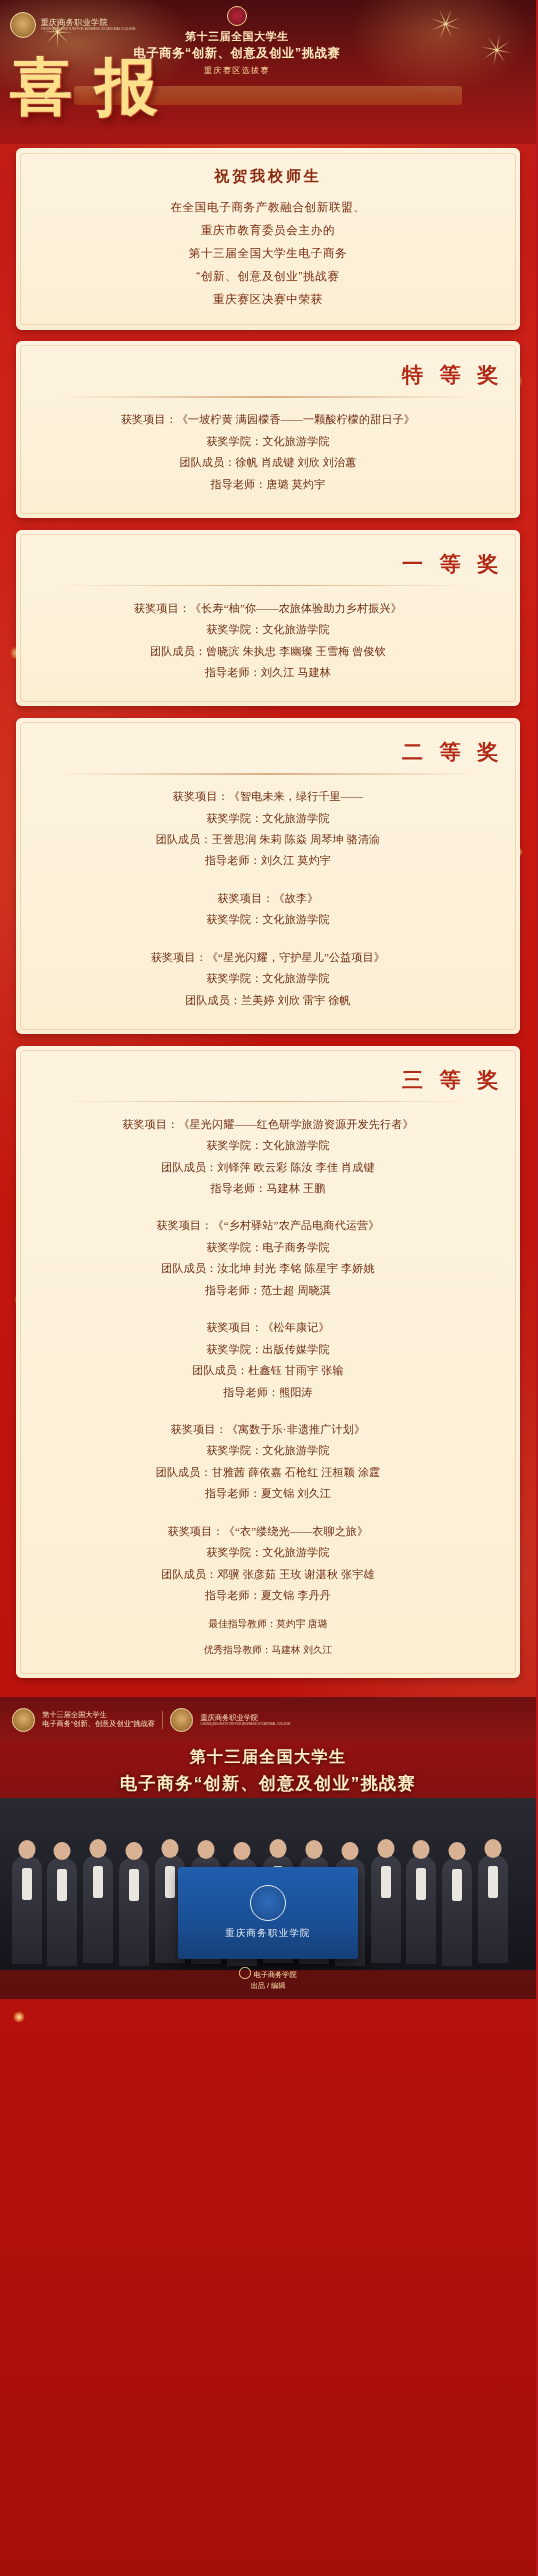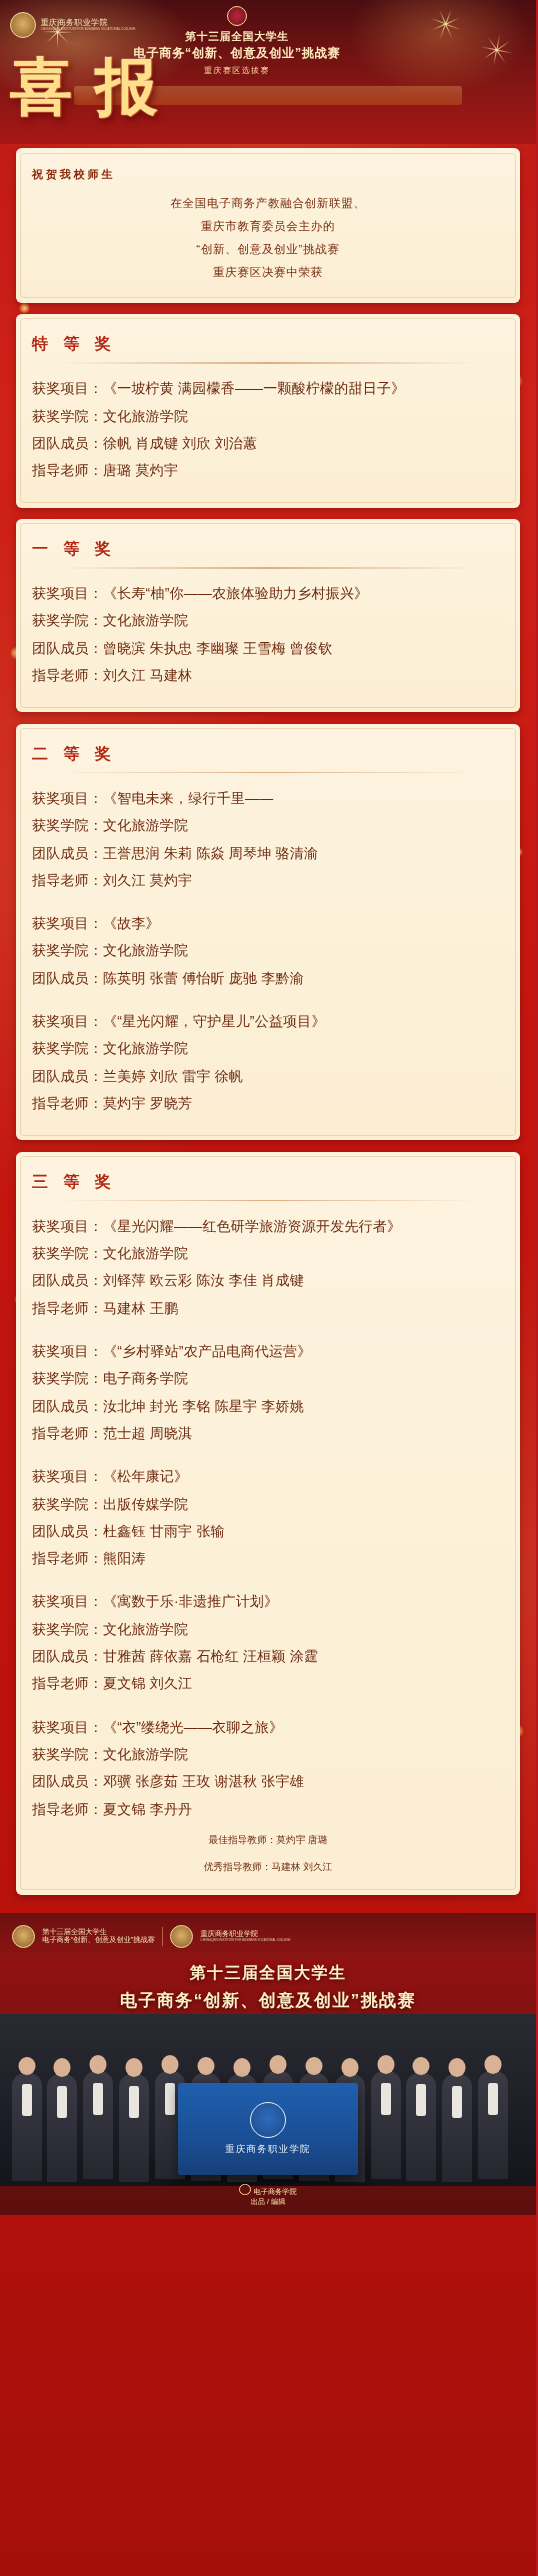--- a/index.html
+++ b/index.html
@@ -100,42 +100,42 @@
     padding:18.7px 16px 18.7px 16px;
     box-shadow:0 2.2px 7.2px rgba(70,6,3,.35);
   }
   .card::after{
     content:"";position:absolute;inset:4.3px;border:0.7px solid rgba(198,138,64,.25);
     border-radius:3.6px;pointer-events:none;
   }
   .card-inner{position:relative;z-index:2;}
 
   .headline{
-    font-size:11px;font-weight:bold;color:#8a2a0e;
+    text-align:center;font-size:15px;font-weight:bold;color:#8a2a0e;
     letter-spacing:2.9px;margin-bottom:10px;
     font-family:"Liberation Serif","DejaVu Serif",serif;
   }
   .intro-line{
     text-align:center;font-size:11.5px;line-height:2.0;color:#7a2b10;letter-spacing:0.7px;
   }
 
   .award-title{
-    text-align:left;font-size:16px;font-weight:bold;letter-spacing:5.7px;
+    text-align:right;font-size:21px;font-weight:bold;letter-spacing:5.7px;
     color:#b32a12;margin:1.4px 0 4.3px 0;
     font-family:"Liberation Serif","DejaVu Serif",serif;
     text-shadow:0 0.7px 0 rgba(255,255,255,.7);
   }
   .rule{
     height:1.4px;margin:7.2px 26px 11.5px 26px;
     background:linear-gradient(90deg,rgba(190,120,60,0),rgba(190,120,60,.55),rgba(190,120,60,0));
   }
   .entry{margin:0 0 4.3px 0;}
   .entry + .entry{margin-top:16px;}
   .row{
-    text-align:left;font-size:14px;line-height:1.95;color:#6d2a10;letter-spacing:0.2px;
+    text-align:center;font-size:11px;line-height:1.95;color:#6d2a10;letter-spacing:0.2px;font-family:Liberation Serif, serif;
   }
   .row .lbl{color:#6d2a10;}
   .footer-note{
     text-align:center;font-size:9.7px;line-height:2.0;color:#6d2a10;margin-top:7.2px;
   }
 
   
   .bottom{
     position:relative;height:302px;overflow:hidden;
     background:linear-gradient(180deg,#9d1110 0%,#7e1210 40%,#5c0f0d 100%);
@@ -264,20 +264,21 @@
   <div class="spark" style="left:510px;top:1724px;width:14.4px;height:14.4px;"></div>
   <div class="spark" style="left:13px;top:2011px;width:11.5px;height:11.5px;"></div>
 
   <div class="content">
 
     <div class="card">
       <div class="card-inner">
         <div class="headline">祝贺我校师生</div>
         <div class="intro-line">在全国电子商务产教融合创新联盟、</div>
         <div class="intro-line">重庆市教育委员会主办的</div>
+        <div class="intro-line">第十三届全国大学生电子商务</div>
         <div class="intro-line hl">“创新、创意及创业”挑战赛</div>
         <div class="intro-line">重庆赛区决赛中荣获</div>
       </div>
     </div>
 
     <div class="card">
       <div class="card-inner">
         <div class="award-title">特 等 奖</div>
         <div class="rule"></div>
         <div class="entry">
@@ -338,37 +339,31 @@
           </div>
         </div>
 
         <div class="entry">
           <div class="row">
             <span class="lbl">获奖项目：</span><span>《故李》</span>
           </div>
           <div class="row">
             <span class="lbl">获奖学院：</span><span>文化旅游学院</span>
           </div>
-          <div class="row">
-            <span class="lbl">团队成员：</span><span>陈英明 张蕾 傅怡昕 庞驰 李黔渝</span>
-          </div>
         </div>
 
         <div class="entry">
           <div class="row">
             <span class="lbl">获奖项目：</span><span>《“星光闪耀，守护星儿”公益项目》</span>
           </div>
           <div class="row">
             <span class="lbl">获奖学院：</span><span>文化旅游学院</span>
           </div>
           <div class="row">
             <span class="lbl">团队成员：</span><span>兰美婷 刘欣 雷宇 徐帆</span>
-          </div>
-          <div class="row">
-            <span class="lbl">指导老师：</span><span>莫灼宇 罗晓芳</span>
           </div>
         </div>
       </div>
     </div>
 
     <div class="card">
       <div class="card-inner">
         <div class="award-title">三 等 奖</div>
         <div class="rule"></div>
 

